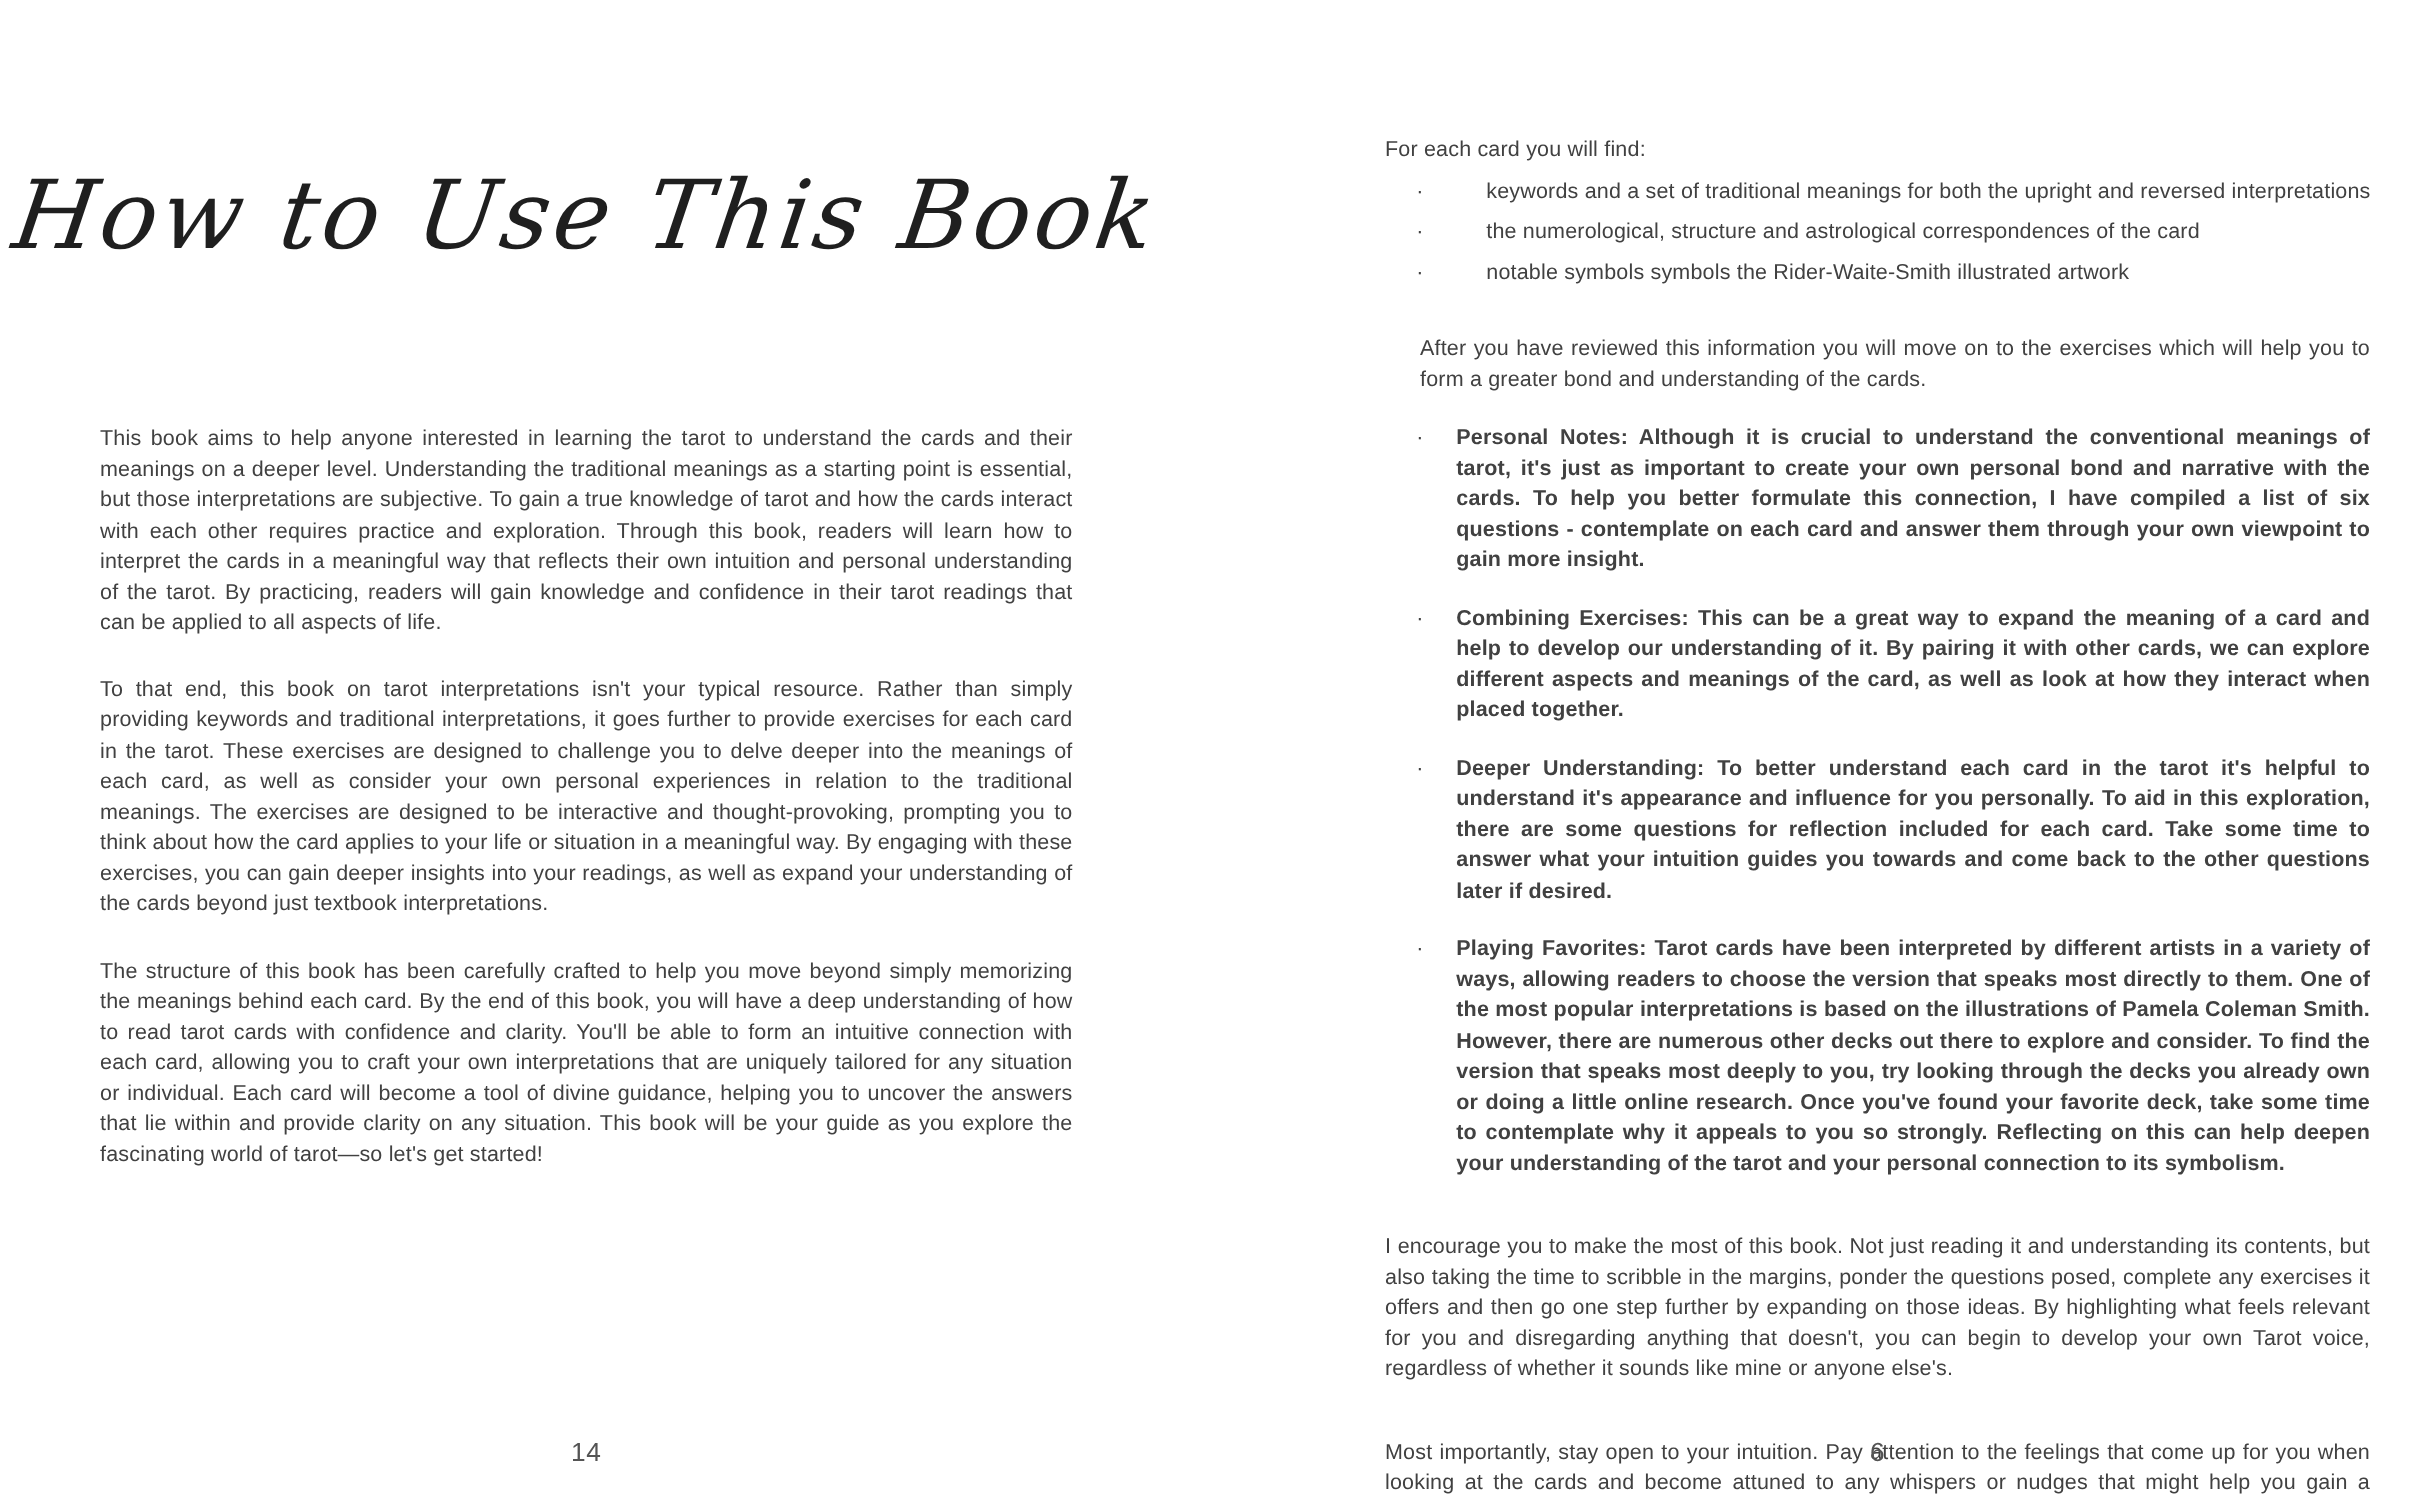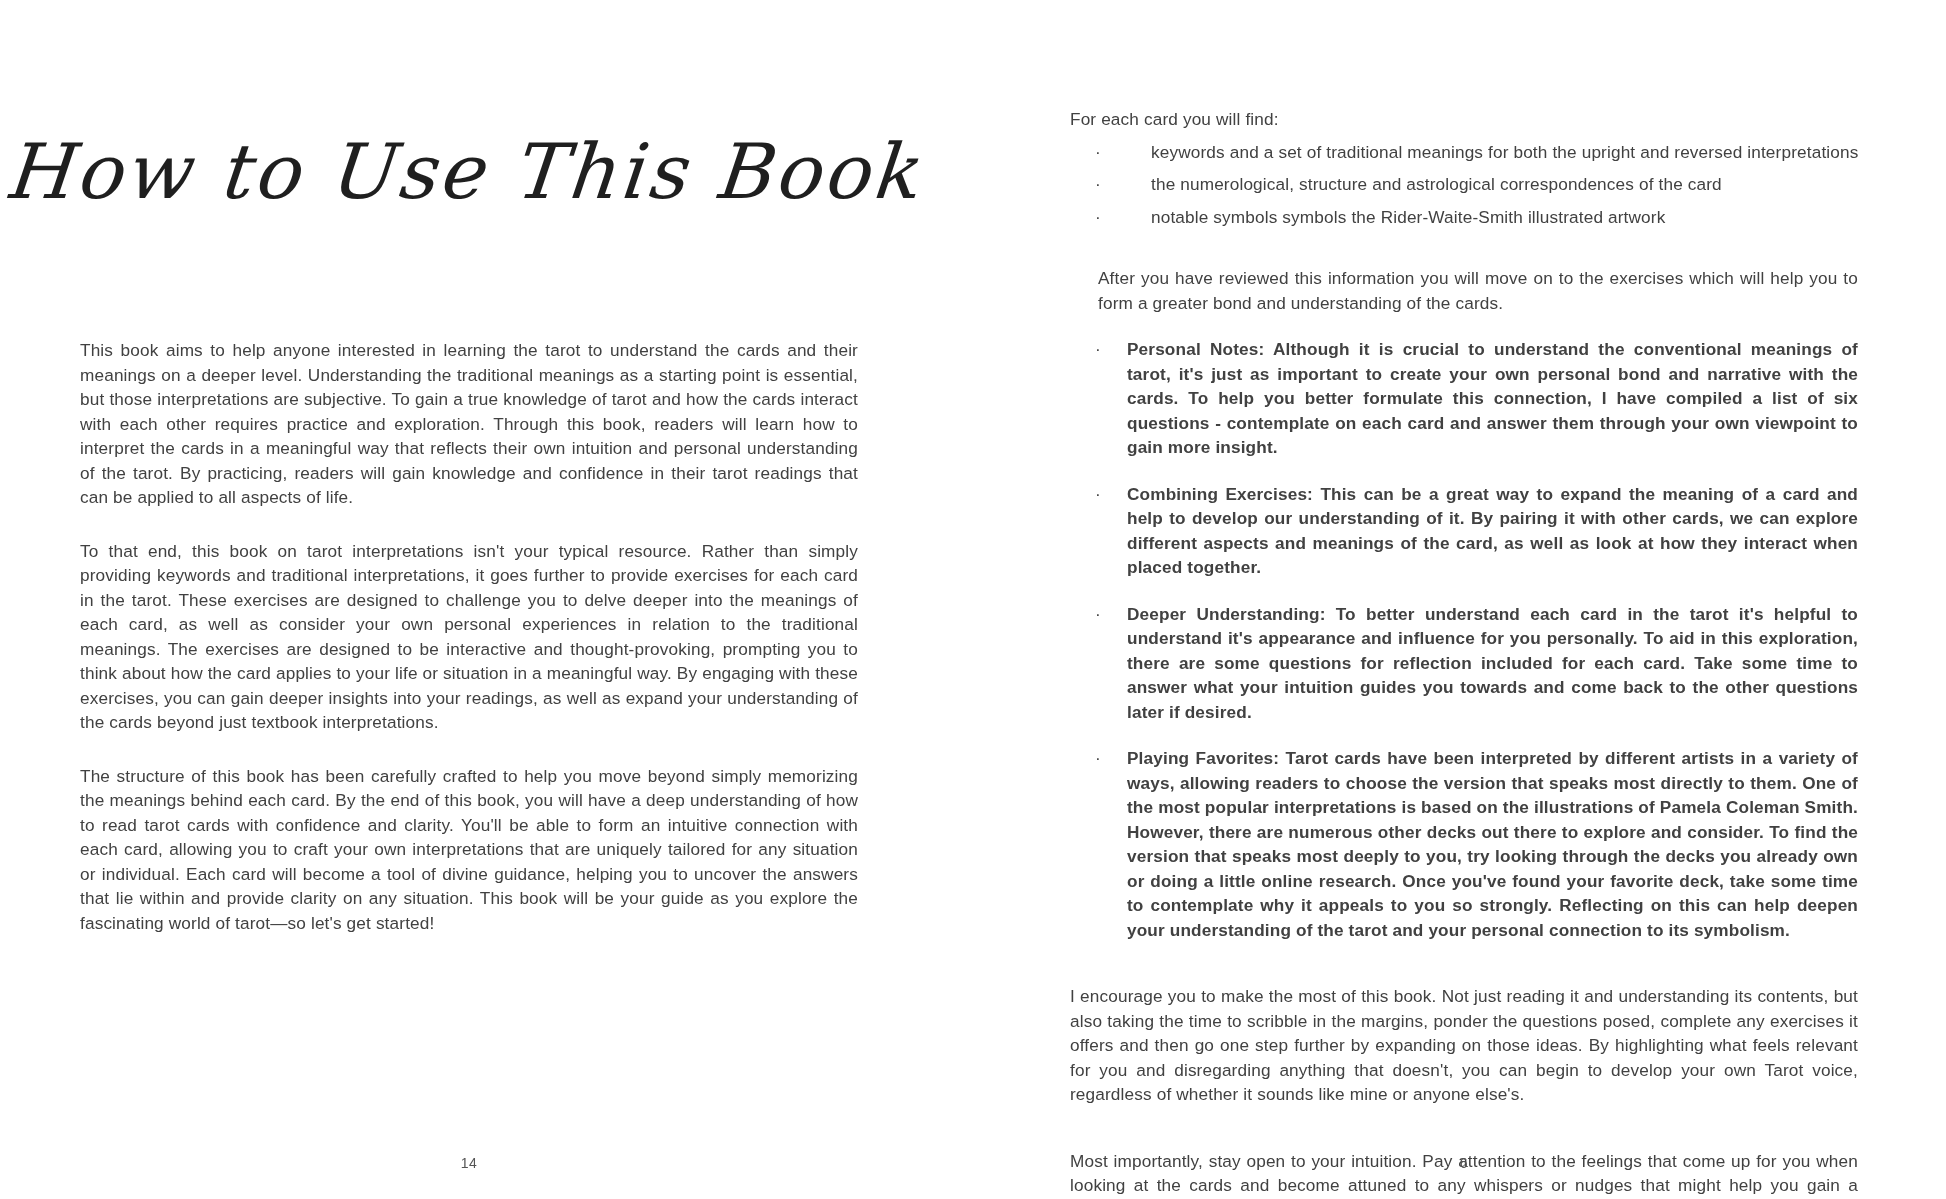--- a/index.html
+++ b/index.html
@@ -7,21 +7,21 @@
   body {
     position:relative;
     background:#ffffff;
     font-family:"Liberation Sans","DejaVu Sans",sans-serif;
     color:#414141;
     font-weight:300;
     overflow:hidden;
   }
   .page { position:absolute; top:0; height:1199px; }
   .page--left  { left:80px;   width:778px; }
-  .page--right { left:1070px; width:788px; }
+  .page--right { left:1108px; width:788px; }
 
   .script-title {
     margin-top:92px;
     margin-bottom:88px;
     height:158px;
     display:flex;
     align-items:center;
     justify-content:center;
     font-family:"DejaVu Serif", serif;
     font-style:italic;
@@ -66,21 +66,21 @@
   .exercise-list .item-text { text-align:justify;font-weight:bold; }
 
   .closing { margin-top:42px; }
 
   .page-number {
     position:absolute;
     bottom:28px;
     left:0;
     width:100%;
     text-align:center;
-    font-size:14px;
+    font-size:21px;
     line-height:16px;
     letter-spacing:0.5px;
     color:#545454;
     font-family:"Liberation Sans","DejaVu Sans",sans-serif;
   }
 </style>
 </head>
 <body>
 
 <div>

